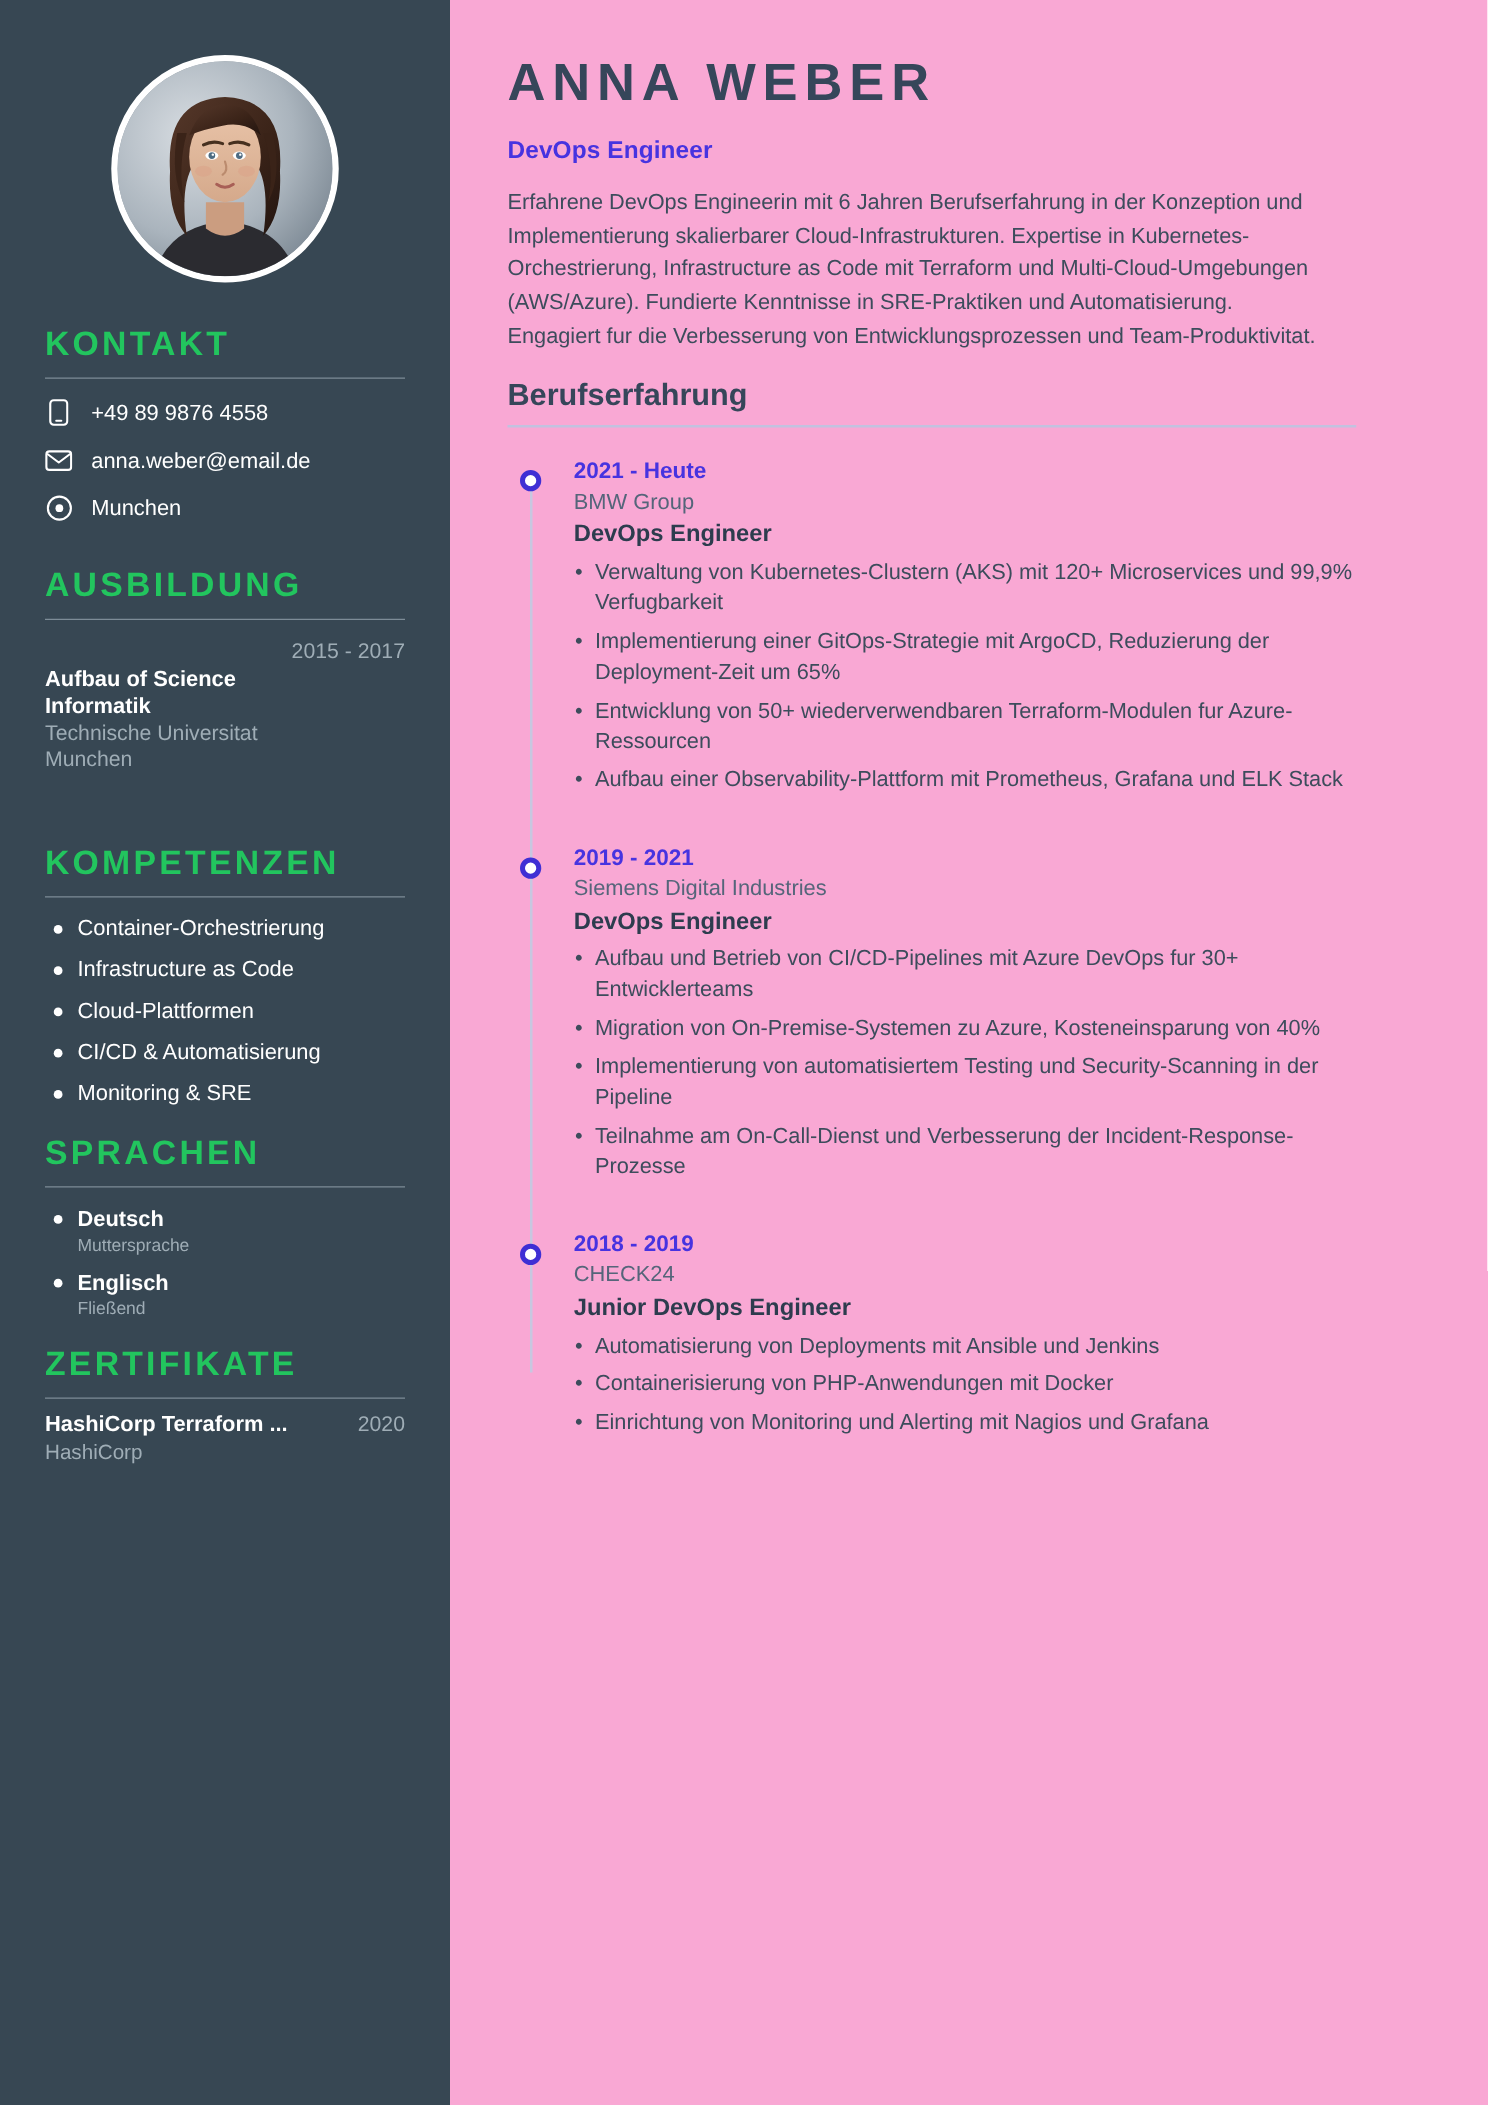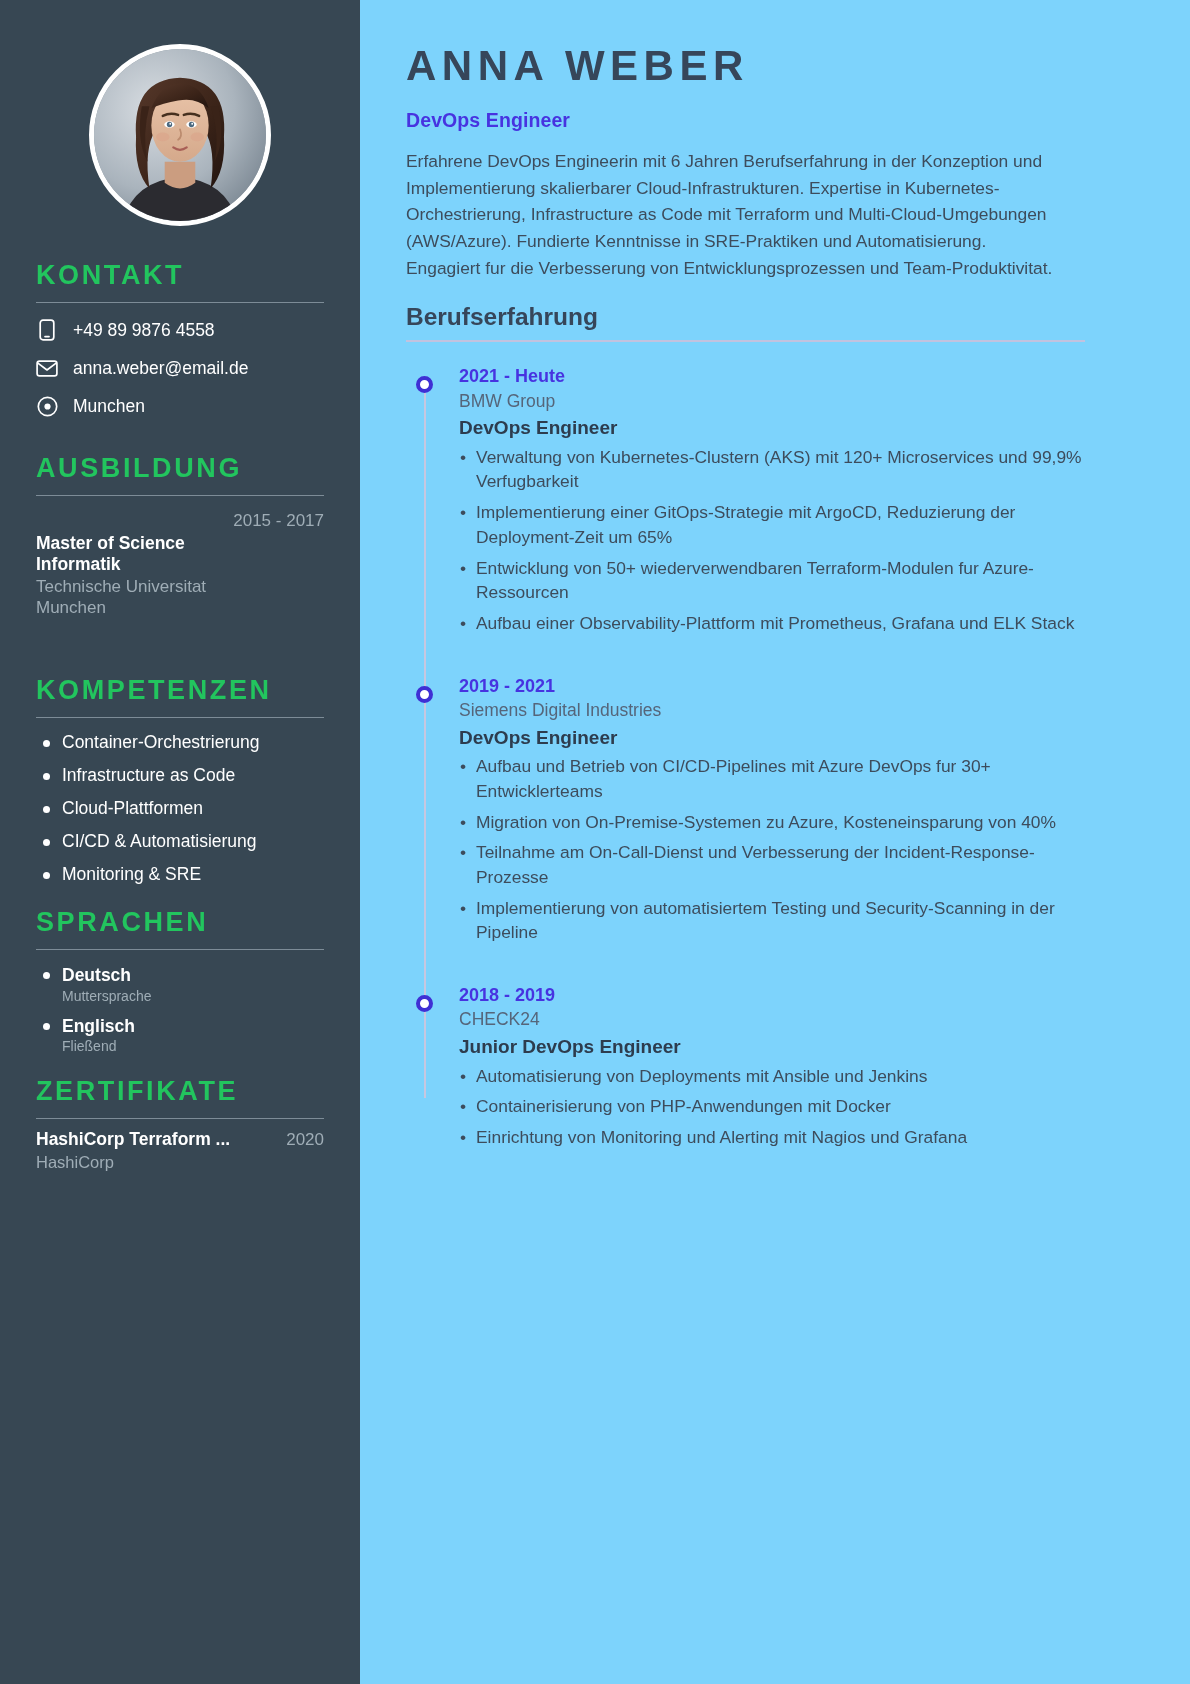--- a/index.html
+++ b/index.html
@@ -180,21 +180,21 @@
   .cert-issuer {
     font-size: 16.5px;
     color: #9fadb6;
     line-height: 1.4;
   }
 
   
   .main {
     flex: 1;
     padding: 44px 105px 0 46px;
-    background: #7dd3fc;
+    background: #f9a8d4;
   }
 
   .name {
     font-size: 42px;
     font-weight: bold;
     letter-spacing: 5.5px;
     color: #36465a;
     line-height: 1.05;
   }
   .job-title {
@@ -384,21 +384,21 @@
           </svg>
         </span>
         <span class="txt">Munchen</span>
       </div>
 
       <div class="side-h">AUSBILDUNG</div>
       <div class="side-rule"></div>
 
       <div>
         <div class="edu-date">2015 - 2017</div>
-        <div class="edu-degree">Master of Science</div>
+        <div class="edu-degree">Aufbau of Science</div>
         <div class="edu-degree">Informatik</div>
         <div class="edu-school">Technische Universitat</div>
         <div class="edu-school">Munchen</div>
       </div>
 
       <div class="side-h" style="margin-top:56px;">KOMPETENZEN</div>
       <div class="side-rule"></div>
 
       <ul class="sk-list">
         <li>Container-Orchestrierung</li>
@@ -463,22 +463,22 @@
       </div>
 
       <div class="tl-item">
         <span class="tl-dot"></span>
         <div class="tl-date">2019 - 2021</div>
         <div class="tl-company">Siemens Digital Industries</div>
         <div class="tl-role">DevOps Engineer</div>
         <ul class="tl-bullets">
           <li>Aufbau und Betrieb von CI/CD-Pipelines mit Azure DevOps fur 30+ Entwicklerteams</li>
           <li>Migration von On-Premise-Systemen zu Azure, Kosteneinsparung von 40%</li>
+          <li>Implementierung von automatisiertem Testing und Security-Scanning in der Pipeline</li>
           <li>Teilnahme am On-Call-Dienst und Verbesserung der Incident-Response-Prozesse</li>
-          <li>Implementierung von automatisiertem Testing und Security-Scanning in der Pipeline</li>
         </ul>
       </div>
 
       <div class="tl-item">
         <span class="tl-dot"></span>
         <div class="tl-date">2018 - 2019</div>
         <div class="tl-company">CHECK24</div>
         <div class="tl-role">Junior DevOps Engineer</div>
         <ul class="tl-bullets">
           <li>Automatisierung von Deployments mit Ansible und Jenkins</li>

